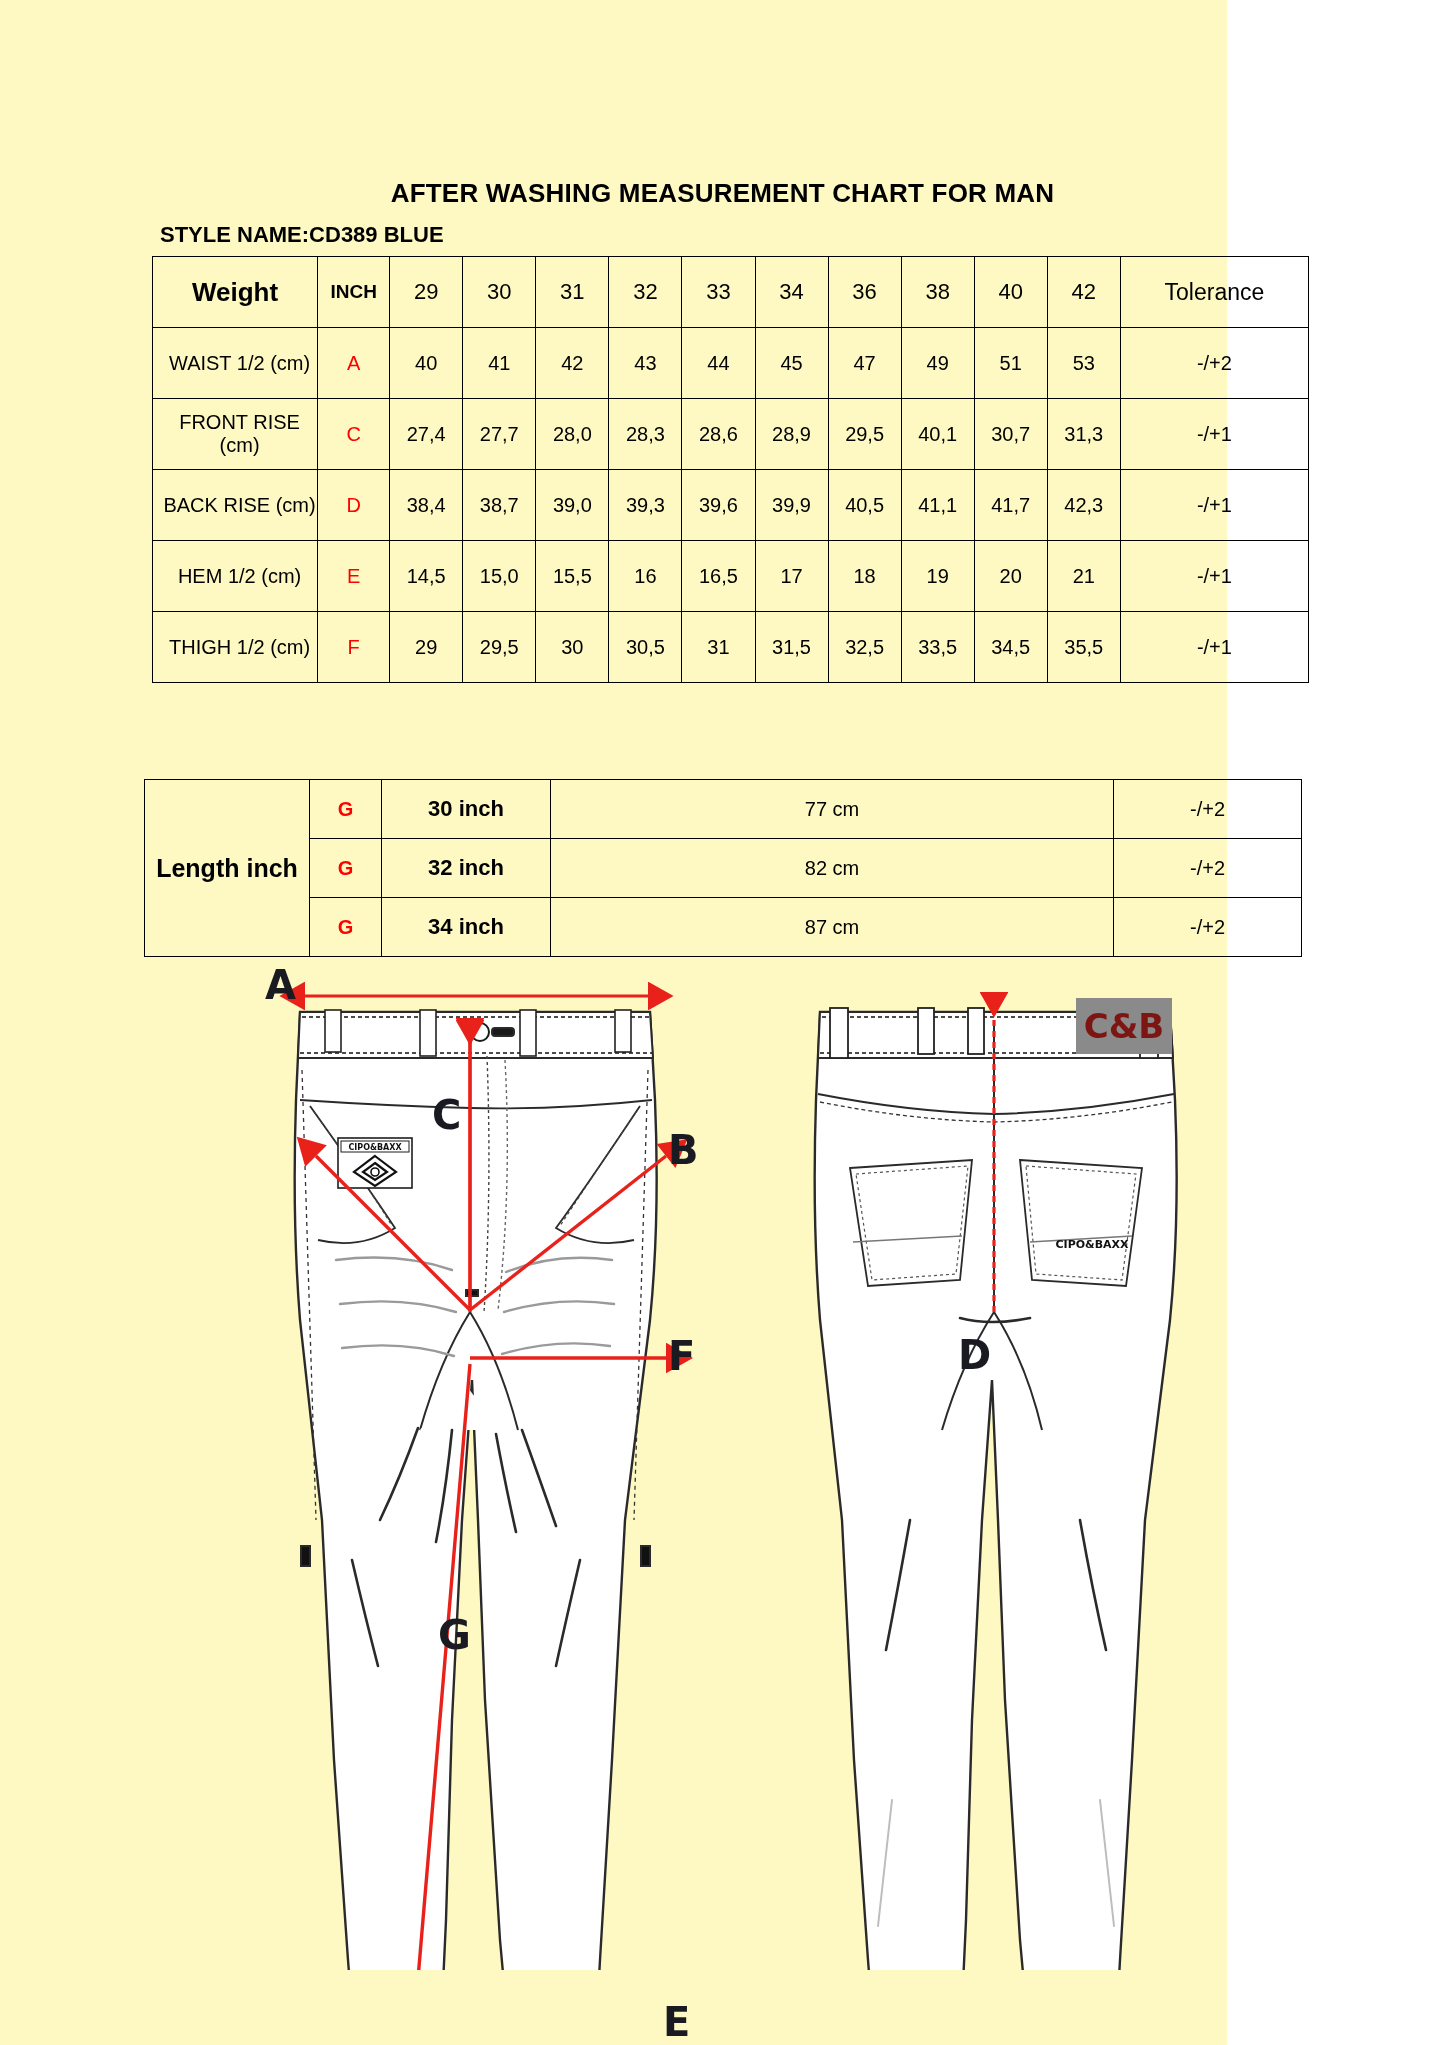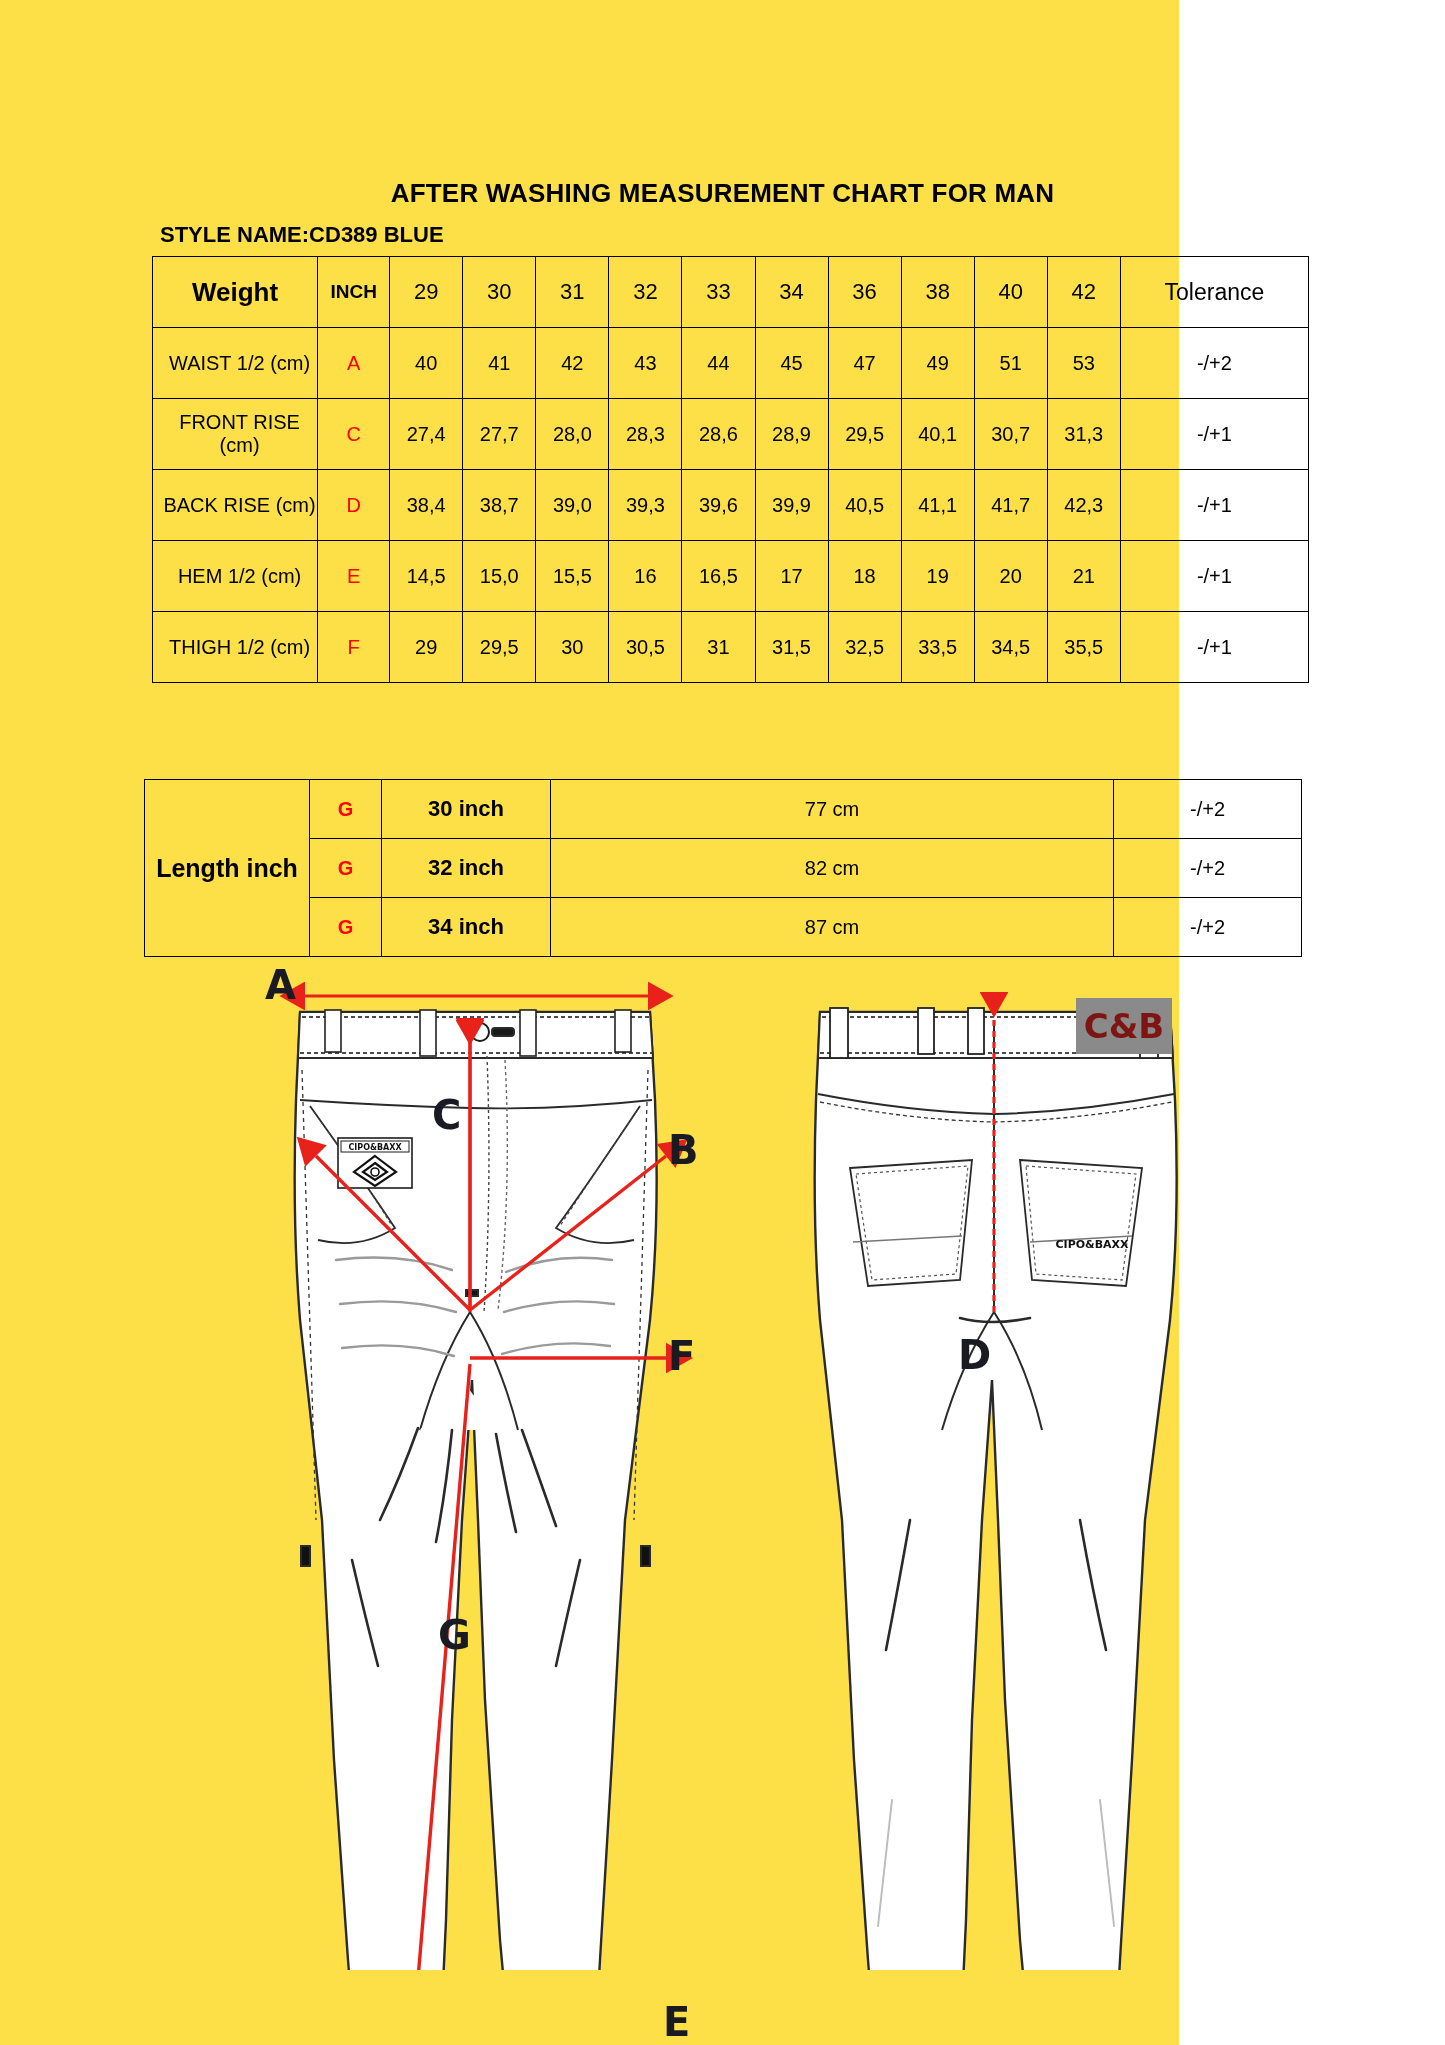--- a/index.html
+++ b/index.html
@@ -12,21 +12,22 @@
     height: 2045px;
     font-family: "Liberation Sans", sans-serif;
     color: #000000;
     position: relative;
     overflow: hidden;
   }
   .page {
     position: relative;
     width: 1179px;
     height: 2045px;
-    background: #fde047;
+    background: #fef9c3;
+    padding-left: 48px;
   }
 
   
   .doc-title {
     position: absolute;
     top: 178px;
     left: 0;
     width: 1445px;
     text-align: center;
     font-size: 26px;

